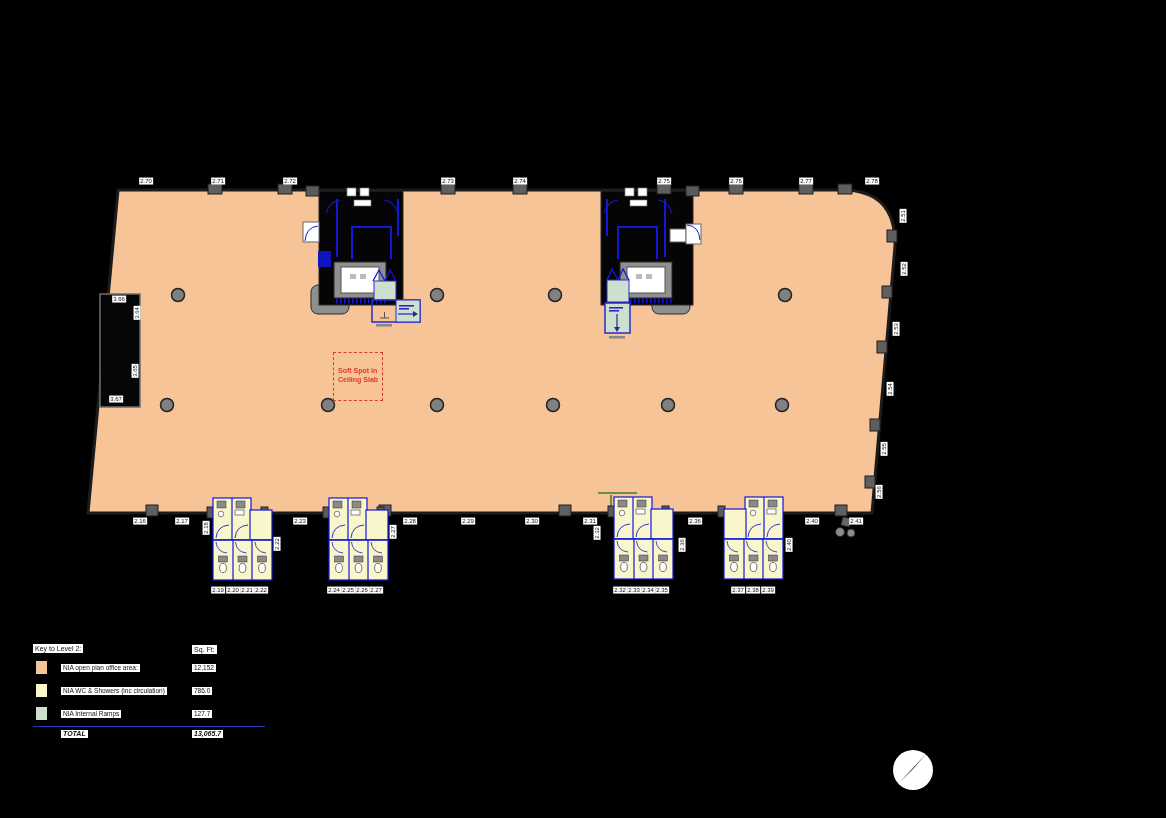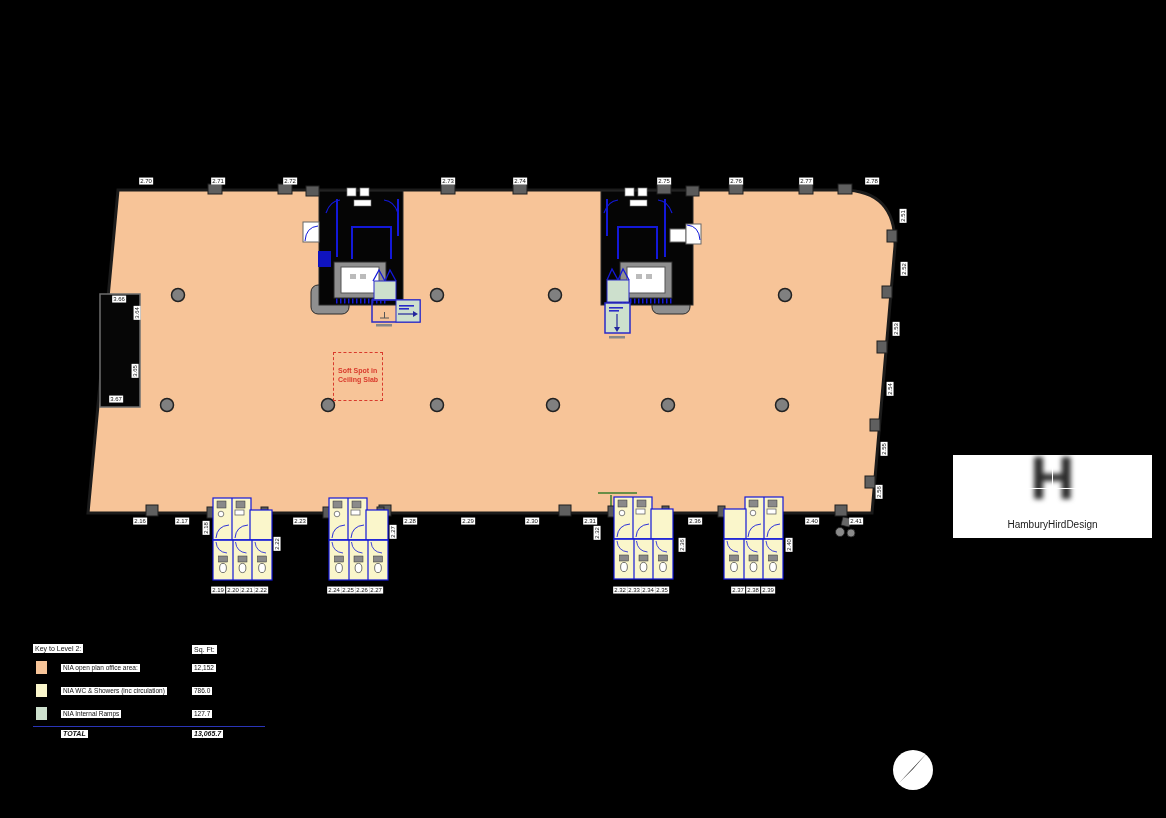--- a/index.html
+++ b/index.html
@@ -305,26 +305,20 @@
           <div class="lswatch" style="background: rgb(205, 224, 205);"></div>
           <span class="llabel wbox">NIA Internal Ramps</span>
           <span class="lvalue wbox">127.7</span>
         </div>
       </div>
     <div class="ldivider"></div>
     <div class="ltotal-label wbox uline">TOTAL</div>
     <div class="ltotal-value wbox uline">13,065.7</div>
   </div>
 
-  <div class="logo">
-    <div class="logo-h">H</div>
-    <div class="logo-cross-v"></div>
-    <div class="logo-cross-h"></div>
-    <div class="logo-name">HamburyHirdDesign</div>
-  </div>
 
   <div id="tags-layer">
       <div class="tag" style="left: 146px; top: 181px;">2.70</div>
       <div class="tag" style="left: 218px; top: 181px;">2.71</div>
       <div class="tag" style="left: 290px; top: 181px;">2.72</div>
       <div class="tag" style="left: 448px; top: 181px;">2.73</div>
       <div class="tag" style="left: 520px; top: 181px;">2.74</div>
       <div class="tag" style="left: 664px; top: 181px;">2.75</div>
       <div class="tag" style="left: 736px; top: 181px;">2.76</div>
       <div class="tag" style="left: 806px; top: 181px;">2.77</div>

